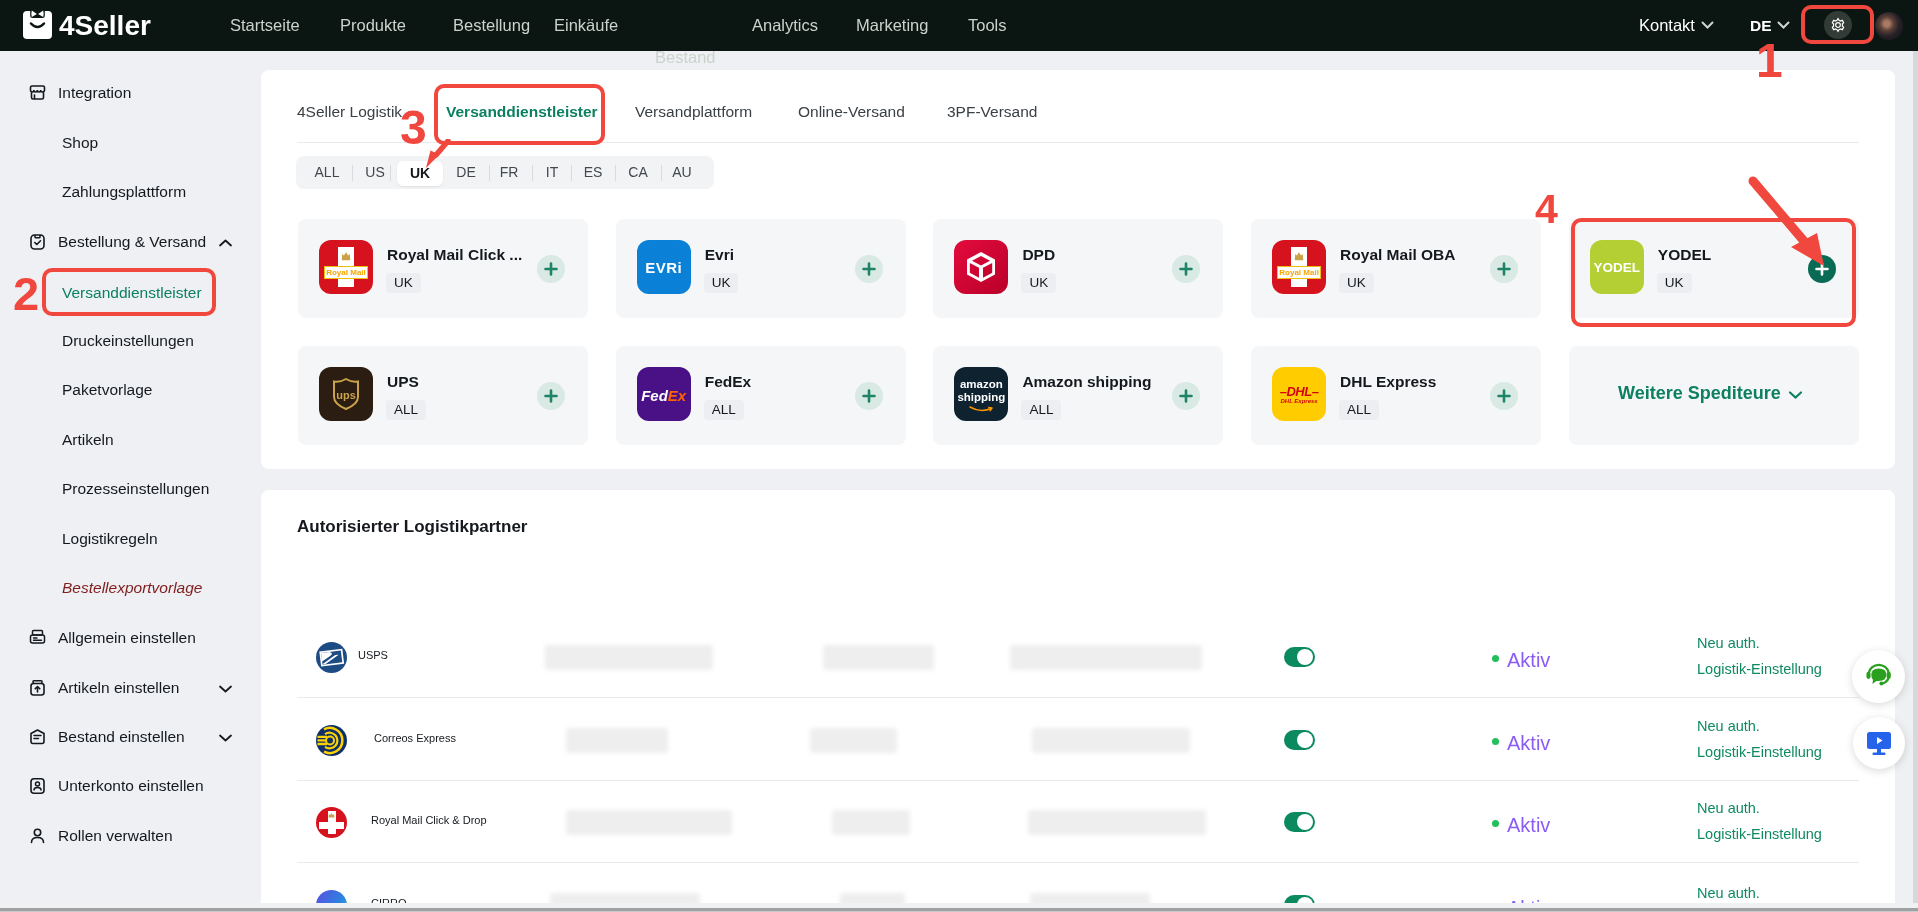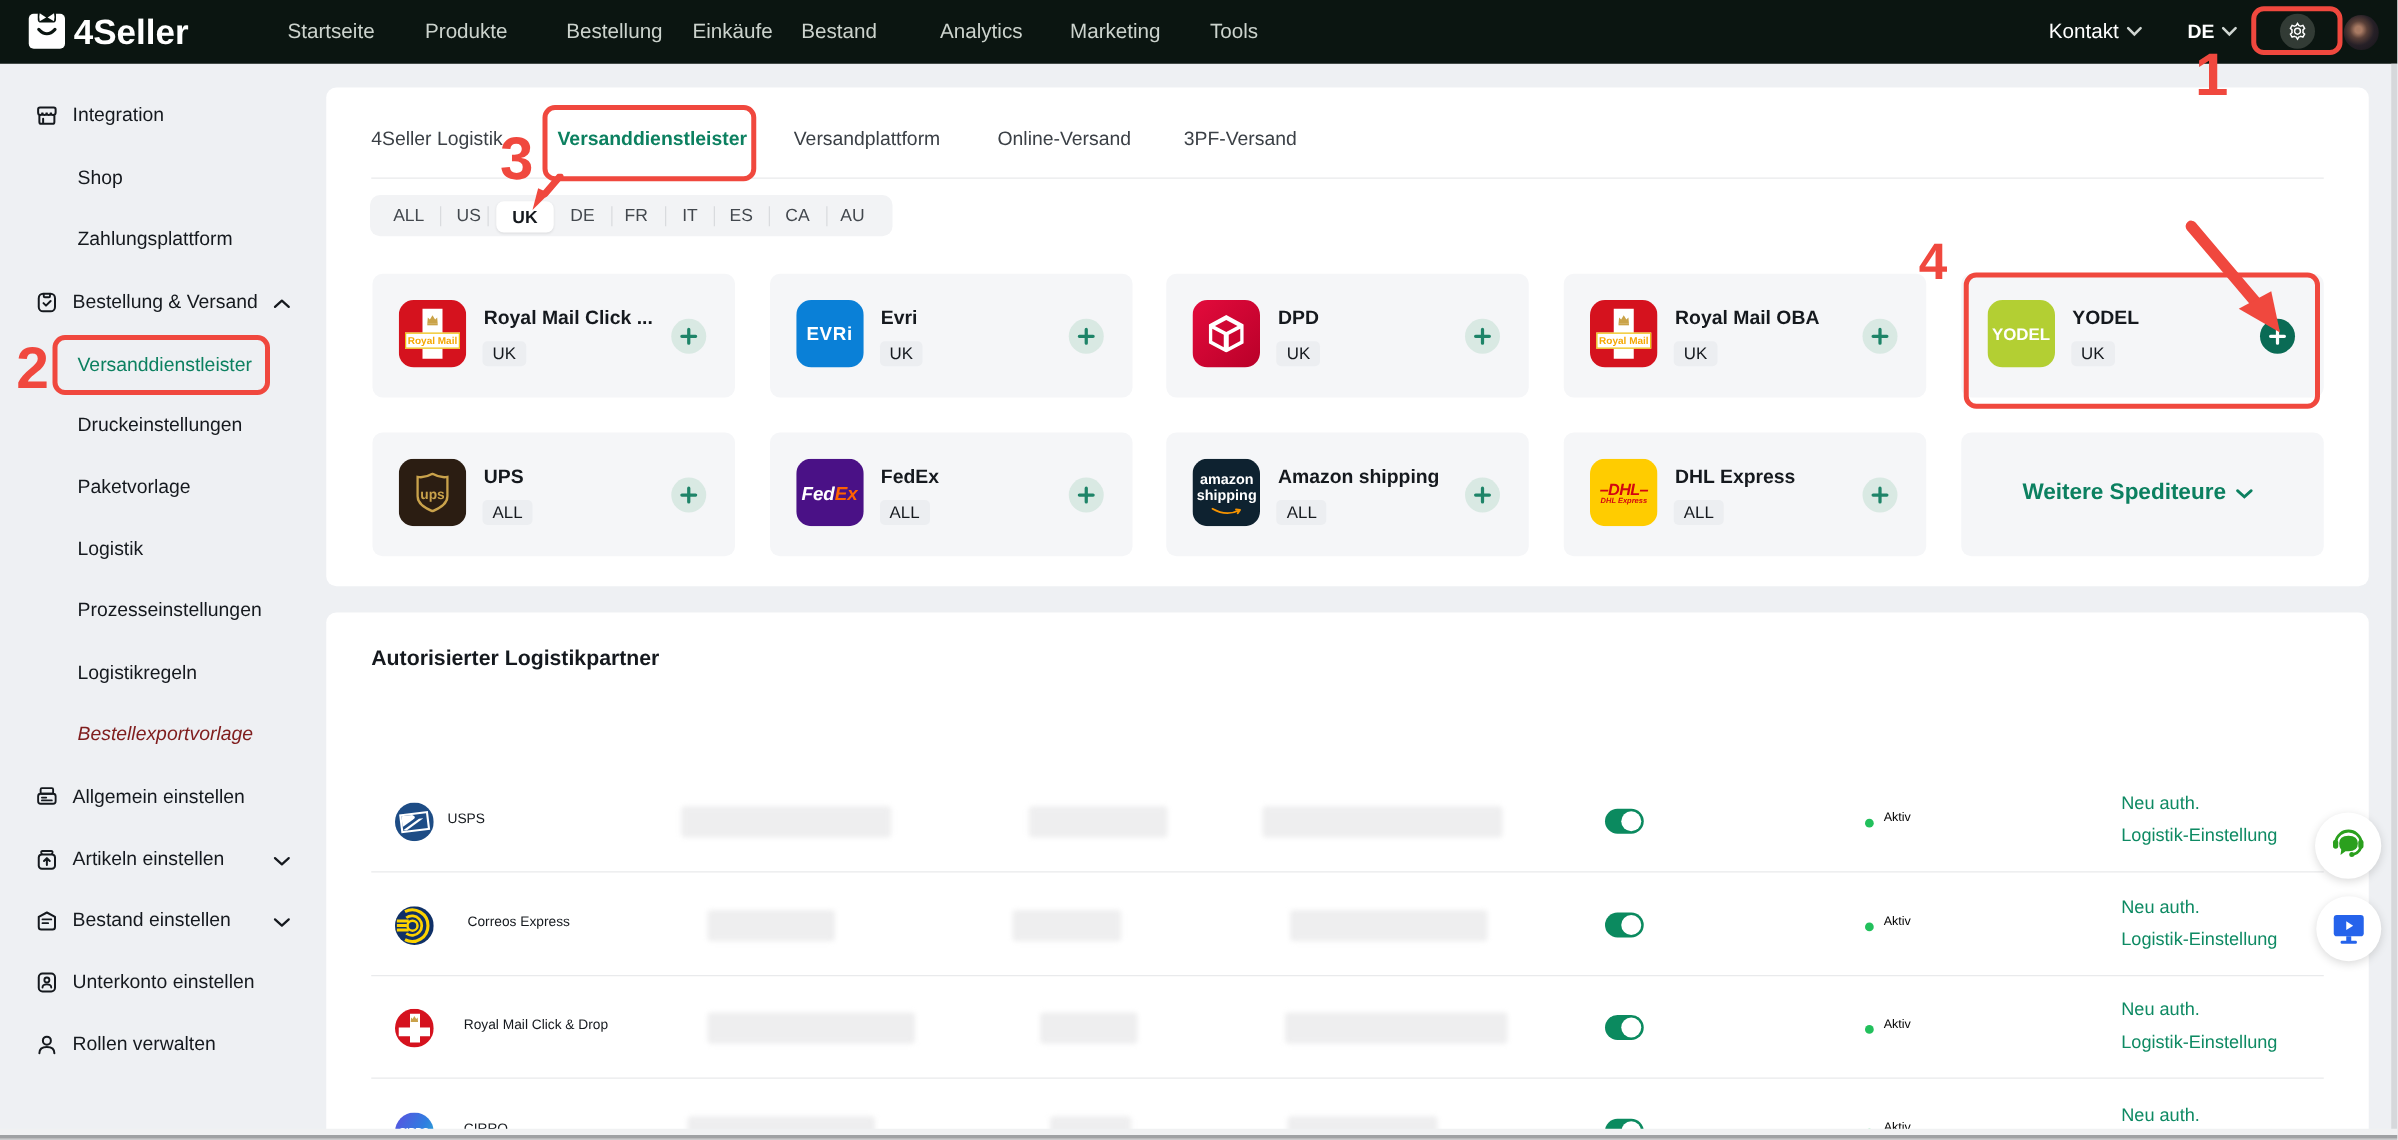--- a/index.html
+++ b/index.html
@@ -23,21 +23,21 @@
 .cplus { position:absolute; left:239px; top:36px; width:28px; height:28px; border-radius:50%; background:#d9e9e3; }
 .cplus svg { position:absolute; left:6px; top:6px; }
 
 .th { position:absolute; top:0; height:50px; line-height:50px; font-size:14.5px; font-weight:bold; color:#15191e; }
 .trow { position:absolute; left:261px; width:1634px; height:82px; }
 .rlogo { position:absolute; left:55px; top:26px; width:31px; height:31px; border-radius:50%; overflow:hidden; }
 .rname { position:absolute; left:111px; top:33px; font-size:11px; color:#15191e; white-space:nowrap; }
 .blur { position:absolute; background:#eeeeef; border-radius:3px; height:25px; top:29px; filter:blur(2px); }
 .toggle { position:absolute; left:1023px; top:31px; width:31px; height:20px; border-radius:10px; background:#0b8a5f; }
 .toggle i { position:absolute; right:2px; top:2px; width:16px; height:16px; border-radius:50%; background:#fff; }
-.aktiv { position:absolute; left:1231px; top:33px; font-size:10px; color:#000000; }
+.aktiv { position:absolute; left:1231px; top:33px; font-size:20px; color:#8b5cf6; }
 .adot { position:absolute; left:1231px; top:39px; width:7px; height:7px; border-radius:50%; background:#22c05c; }
 .glink { position:absolute; left:1436px; font-size:14.5px; color:#0e8a63; white-space:nowrap; }
 
 .rbox { position:absolute; border:4.5px solid #f0483e; border-radius:10px; }
 .rnum { position:absolute; color:#f0483e; font-weight:bold; }
 </style>
 </head>
 <body>
 <div id="page">
 
@@ -47,21 +47,21 @@
   <rect x="8.2" y="0" width="14.6" height="9" rx="2.5" fill="#0b1511"></rect>
   <path d="M14.9 4.9 L9.8 1.5 Q8.9 4.7 9.8 8 Z" fill="#fff"></path>
   <path d="M16.1 4.9 L21.2 1.5 Q22.1 4.7 21.2 8 Z" fill="#fff"></path>
   <path d="M9 14.5 Q15.5 21.5 22 14.5" stroke="#0b1511" stroke-width="2.5" fill="none" stroke-linecap="round"></path>
 </svg>
 <div class="navitem" style="left:59px;font-size:28px;font-weight:bold;color:#fff;">4Seller</div>
 <div class="navitem" style="left:230px;">Startseite</div>
 <div class="navitem" style="left:340px;">Produkte</div>
 <div class="navitem" style="left:443px;margin-left:10px;">Bestellung</div>
 <div class="navitem" style="left:554px;">Einkäufe</div>
-<div class="navitem" style="left:641px;">Bestand</div>
+<div class="navitem" style="left:655px;margin-top:32px;">Bestand</div>
 <div class="navitem" style="left:752px;">Analytics</div>
 <div class="navitem" style="left:856px;">Marketing</div>
 <div class="navitem" style="left:968px;">Tools</div>
 <div class="navitem" style="left:1639px;color:#fff;font-weight:500;">Kontakt</div>
 <svg class="abs" style="left:1701px;top:21px" width="13" height="9" viewBox="0 0 13 9">
       <path d="M1.5 1.5 L6.5 6.5 L11.5 1.5" stroke="#cfd5d1" stroke-width="2" fill="none" stroke-linecap="round"></path>
     </svg>
 <div class="navitem" style="left:1750px;color:#fff;font-weight:bold;font-size:15.5px;">DE</div>
 <svg class="abs" style="left:1777px;top:21px" width="13" height="9" viewBox="0 0 13 9">
       <path d="M1.5 1.5 L6.5 6.5 L11.5 1.5" stroke="#cfd5d1" stroke-width="2" fill="none" stroke-linecap="round"></path>
@@ -83,21 +83,21 @@
       <rect x="3" y="3" width="13" height="14" rx="3.5" fill="none" stroke="#15191e" stroke-width="1.6"></rect>
       <path d="M7 3 L7 5 Q7 5.8 7.8 5.8 L11.2 5.8 Q12 5.8 12 5 L12 3" fill="none" stroke="#15191e" stroke-width="1.5"></path>
       <path d="M6.8 10.5 L8.8 12.5 L12.5 8.8" fill="none" stroke="#15191e" stroke-width="1.6" stroke-linecap="round" stroke-linejoin="round"></path>
     </svg>
 <svg class="abs" style="left:218px;top:238px" width="15" height="10" viewBox="0 0 15 10">
       <path d="M2 7.5 L7.5 2.5 L13 7.5" stroke="#15191e" stroke-width="1.8" fill="none" stroke-linecap="round" stroke-linejoin="round"></path>
     </svg>
 <div class="sbitem" style="left:62px;top:284px;color:#0c8060;">Versanddienstleister</div>
 <div class="sbitem" style="left:62px;top:332px;color:#15191e;">Druckeinstellungen</div>
 <div class="sbitem" style="left:62px;top:381px;color:#15191e;">Paketvorlage</div>
-<div class="sbitem" style="left:62px;top:431px;color:#15191e;">Logistik</div>
+<div class="sbitem" style="left:62px;top:431px;color:#15191e;">Artikeln</div>
 <div class="sbitem" style="left:62px;top:480px;color:#15191e;">Prozesseinstellungen</div>
 <div class="sbitem" style="left:62px;top:530px;color:#15191e;">Logistikregeln</div>
 <div class="sbitem" style="left:62px;top:579px;color:#7f1d1d;font-style:italic;">Bestellexportvorlage</div>
 <div class="sbitem" style="left:58px;top:629px;color:#15191e;">Allgemein einstellen</div>
 <svg class="abs" style="left:28px;top:628px" width="19" height="19" viewBox="0 0 19 19">
       <rect x="4.5" y="2.5" width="10" height="4.5" rx="1" fill="none" stroke="#15191e" stroke-width="1.5"></rect>
       <rect x="2.5" y="7" width="14" height="8" rx="2" fill="none" stroke="#15191e" stroke-width="1.5"></rect>
       <path d="M5.5 10 L9 10 M5.5 12.3 L13.5 12.3" stroke="#15191e" stroke-width="1.4" stroke-linecap="round"></path>
     </svg>
 <div class="sbitem" style="left:58px;top:679px;color:#15191e;">Artikeln einstellen</div>

